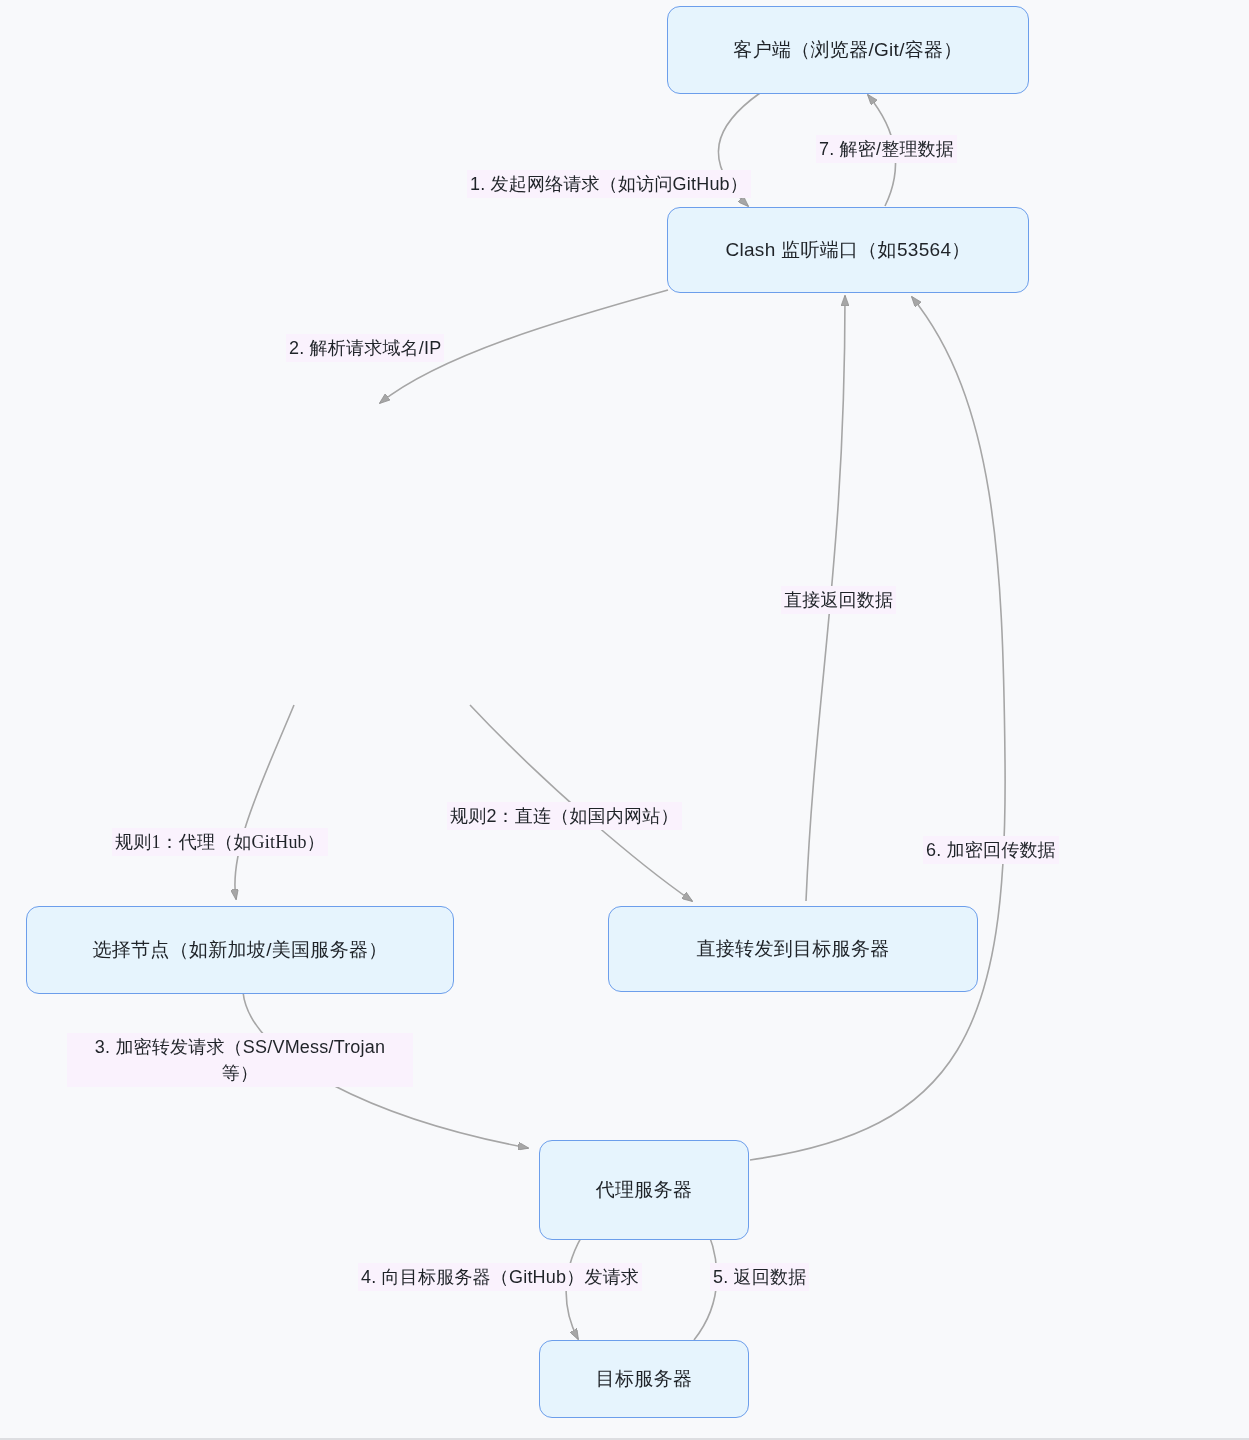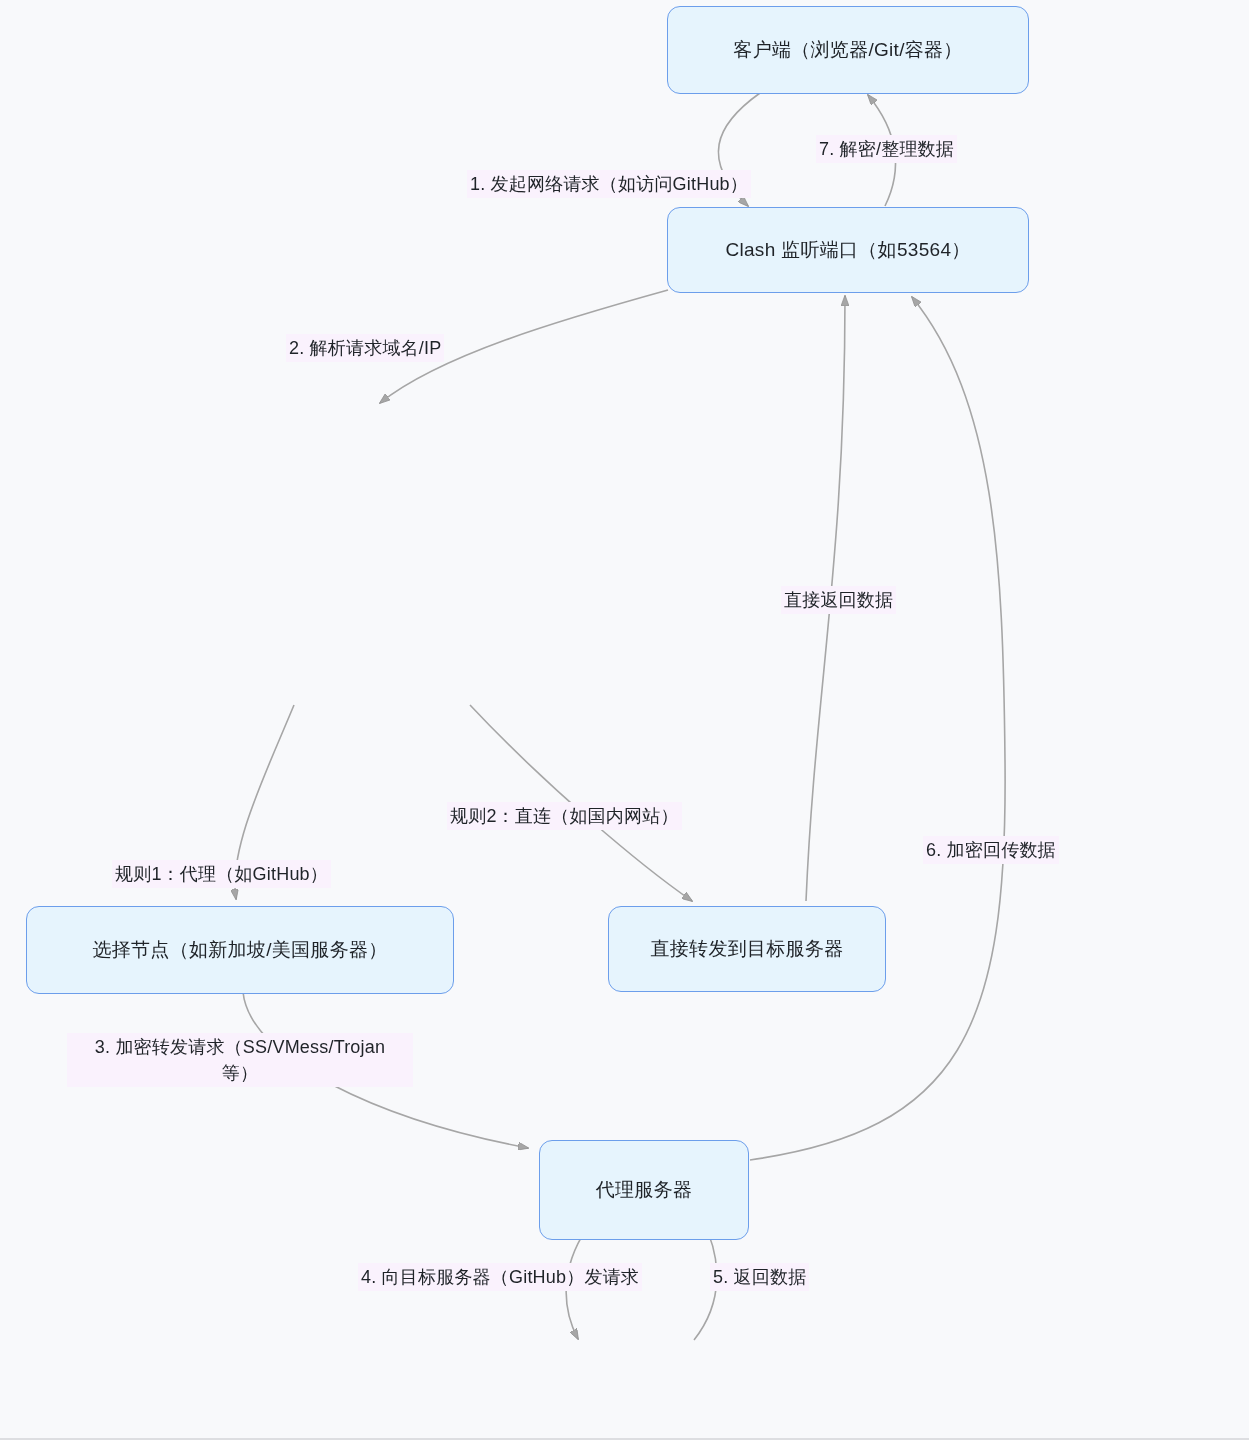--- a/index.html
+++ b/index.html
@@ -114,42 +114,45 @@
 
   <div class="node" style="left:667px; top:207px; width:362px; height:86px;">
     <span>Clash 监听端口（如53564）</span>
   </div>
 
 
   <div class="node" style="left:26px; top:906px; width:428px; height:88px;">
     <span>选择节点（如新加坡/美国服务器）</span>
   </div>
 
-  <div class="node" style="left:608px; top:906px; width:278px; height:86px;">
+  <div class="node" style="left:608px; top:906px; width:370px; height:86px;">
     <span>直接转发到目标服务器</span>
   </div>
 
   <div class="node" style="left:539px; top:1140px; width:210px; height:100px;">
     <span>代理服务器</span>
   </div>
 
+  <div class="node" style="left:539px; top:1340px; width:210px; height:78px;">
+    <span>目标服务器</span>
+  </div>
 
   <div class="edge-label" style="left:467px; top:135px;margin-top:35px;">
     <span>1. 发起网络请求（如访问GitHub）</span>
   </div>
 
   <div class="edge-label" style="left:816px; top:135px;text-align:center;">
     <span>7. 解密/整理数据</span>
   </div>
 
   <div class="edge-label" style="left:286px; top:334px;">
     <span>2. 解析请求域名/IP</span>
   </div>
 
-  <div class="edge-label" style="left:112px; top:860px;">
+  <div class="edge-label" style="left:112px; top:828px;font-family:Liberation Serif, serif;">
     <span>规则1：代理（如GitHub）</span>
   </div>
 
   <div class="edge-label" style="left:447px; top:802px;">
     <span>规则2：直连（如国内网站）</span>
   </div>
 
   <div class="edge-label wrap" style="left:67px; top:1033px; width:340px;">
     <span>3. 加密转发请求（SS/VMess/Trojan</span><br>
     <span>等）</span>

